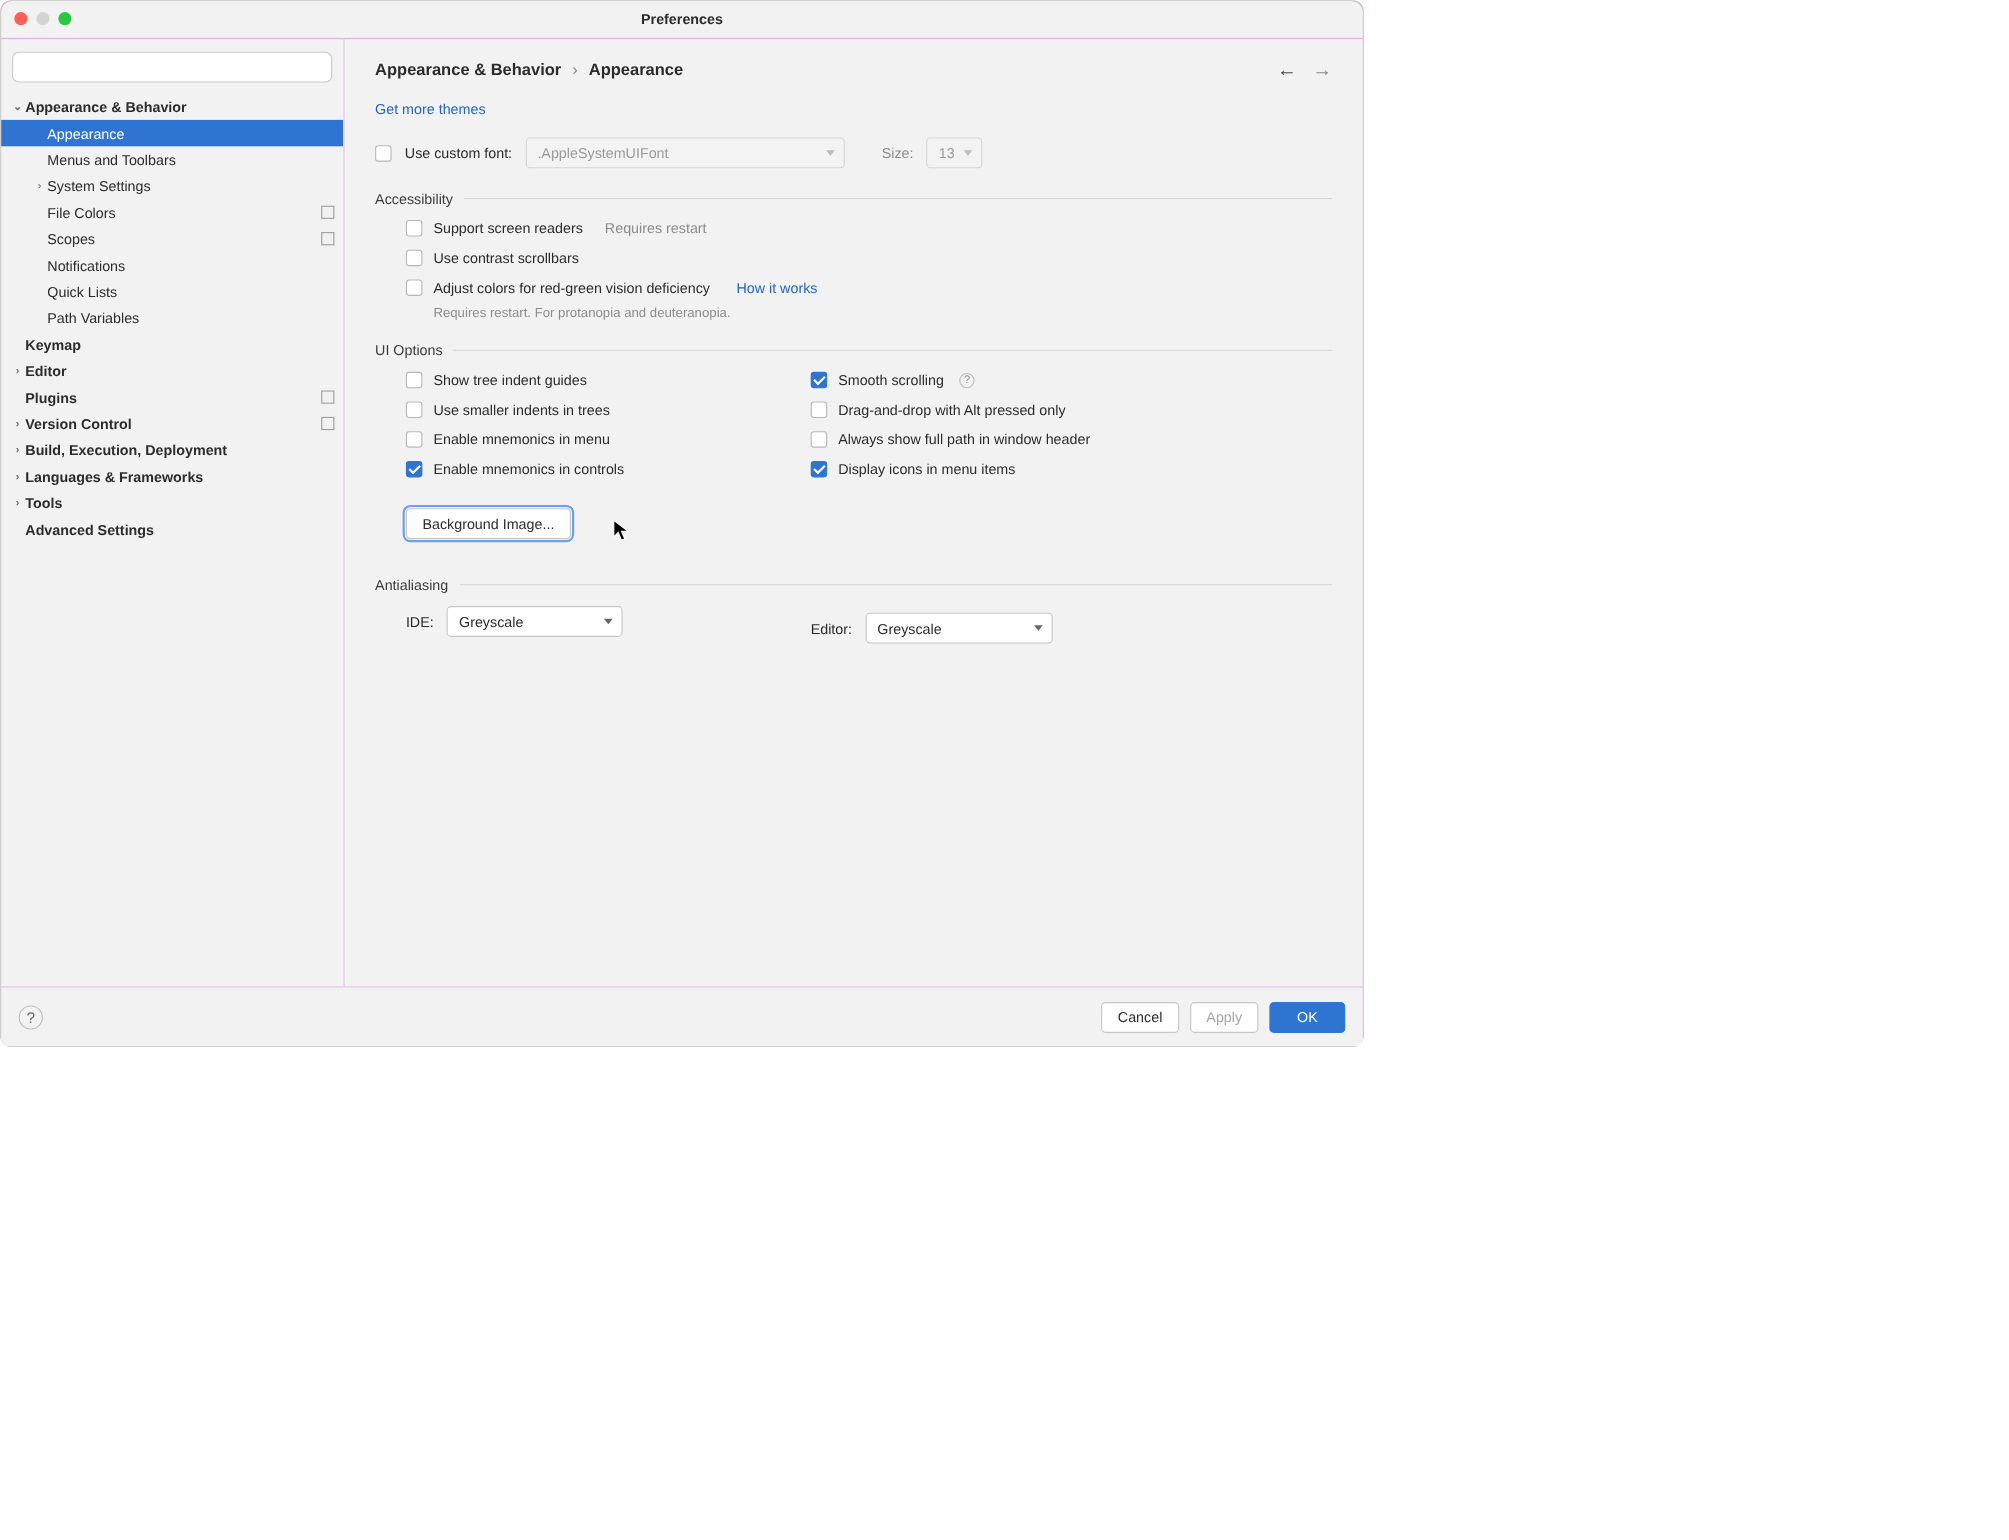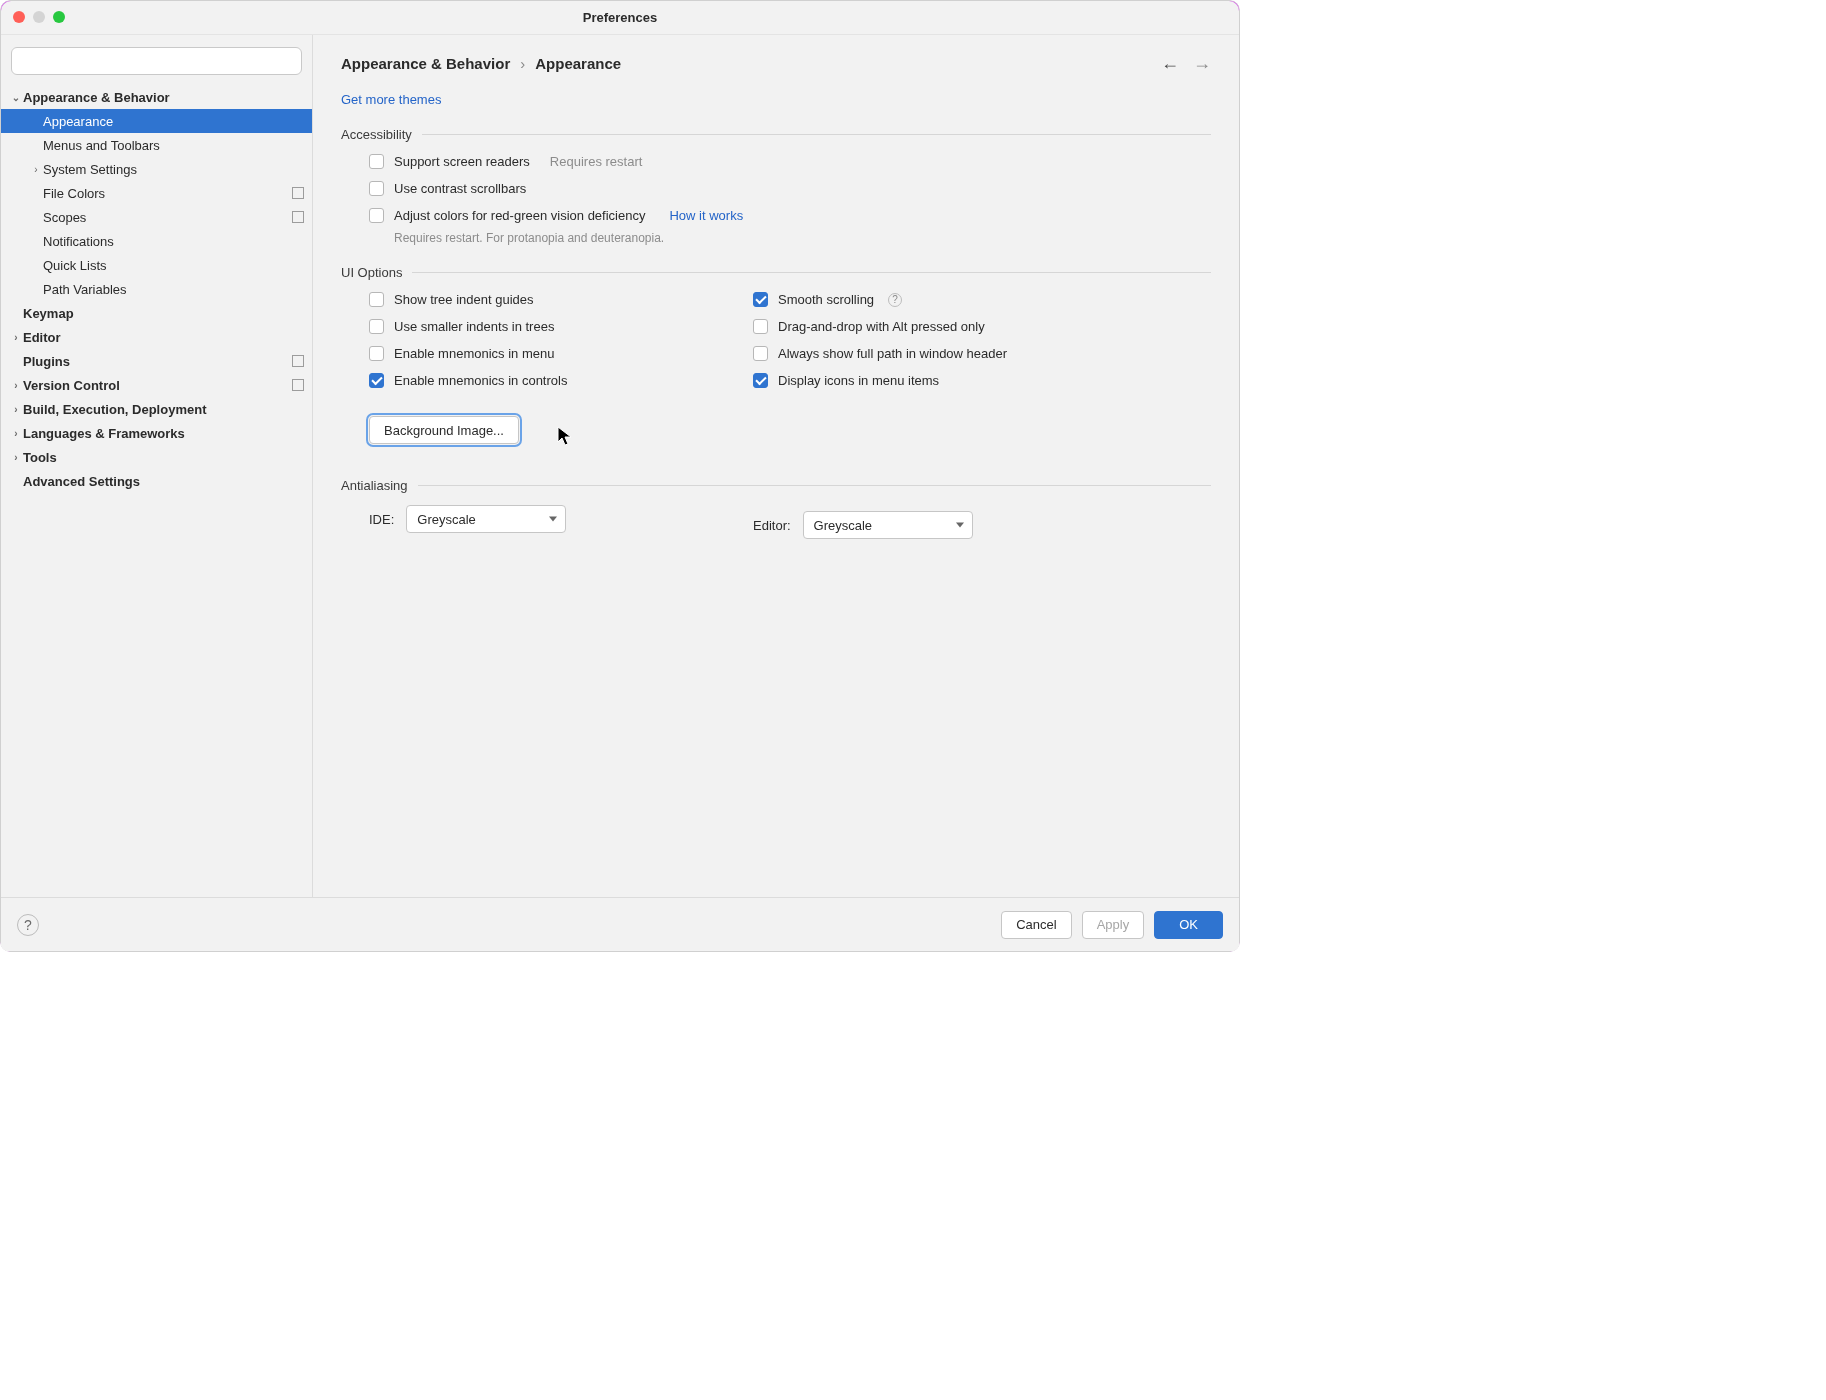--- a/index.html
+++ b/index.html
@@ -194,21 +194,21 @@
     display:flex; align-items:center; gap:10px;
   }
   .section-title .line{ flex:1; height:1px; background:#d6d6d6;}
   .indent { padding-left: 28px; }
   .check-row { display:flex; align-items:center; gap:10px; margin-bottom:12px; }
   .muted { color:#8c8c8c; }
   .small { font-size:12px; }
   .two-col {
     display: grid;
     grid-template-columns: 360px 1fr;
-    column-gap: 24px;
+    column-gap: 8px;
   }
   .btn {
     height: 28px;
     padding: 0 14px;
     border: 1px solid #c6c6c6;
     border-radius: 4px;
     background: #fff;
     font-size: 13px;
     display:inline-flex; align-items:center;
   }
@@ -358,20 +358,32 @@
           <div class="nav-arrows">
             <span class="enabled">←</span>
             <span>→</span>
           </div>
         </div>
 
         <div class="row">
           <span class="link">Get more themes</span>
         </div>
 
+        <div class="row" style="margin-top:18px;">
+          <span class="checkbox"></span>
+          <span>Use custom font:</span>
+          <span class="combo disabled" style="min-width:290px">
+            <span>.AppleSystemUIFont</span>
+          </span>
+          <span style="width:10px"></span>
+          <span class="muted">Size:</span>
+          <span class="combo disabled" style="min-width:50px">
+            <span>13</span>
+          </span>
+        </div>
 
         <div class="section-title">
           <span>Accessibility</span>
           <span class="line"></span>
         </div>
         <div class="indent">
           <div class="check-row">
             <span class="checkbox"></span>
             <span>Support screen readers</span>
             <span class="muted" style="margin-left:10px">Requires restart</span>

